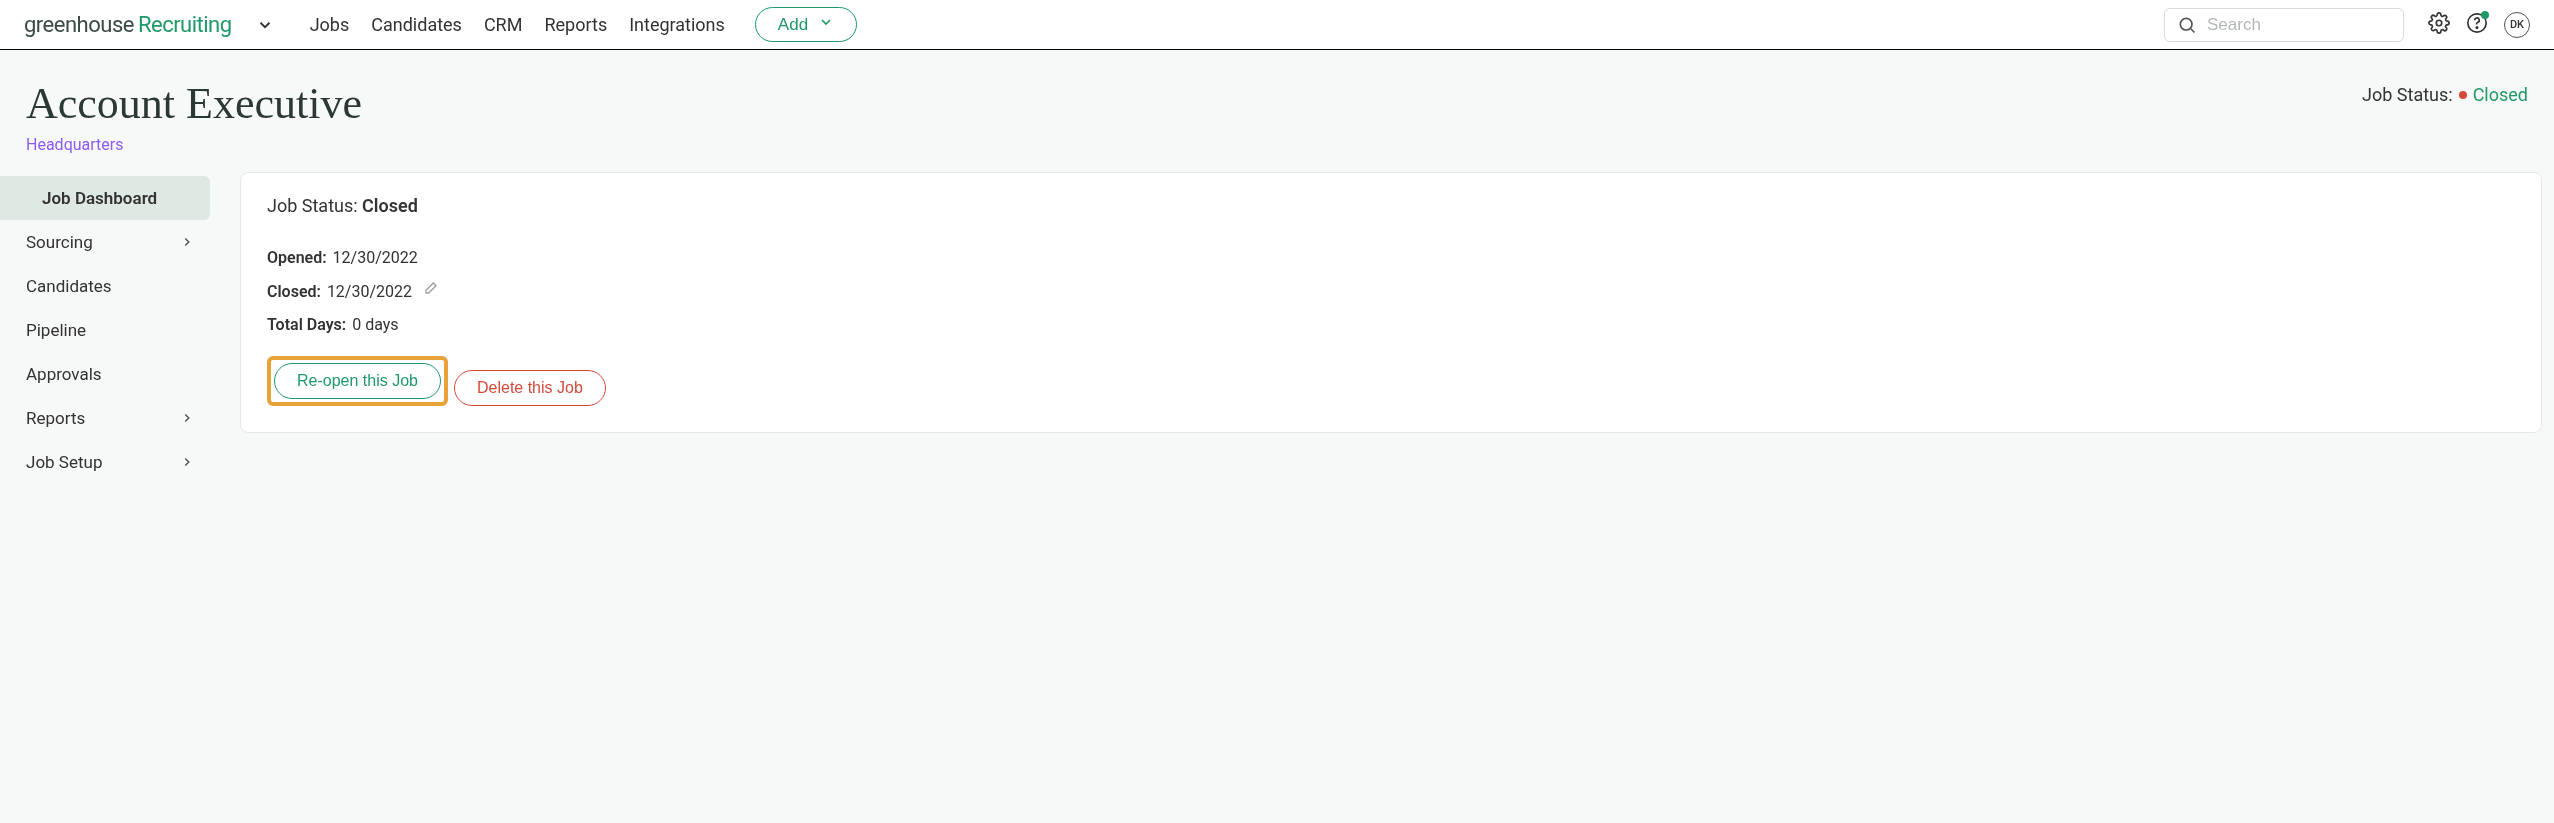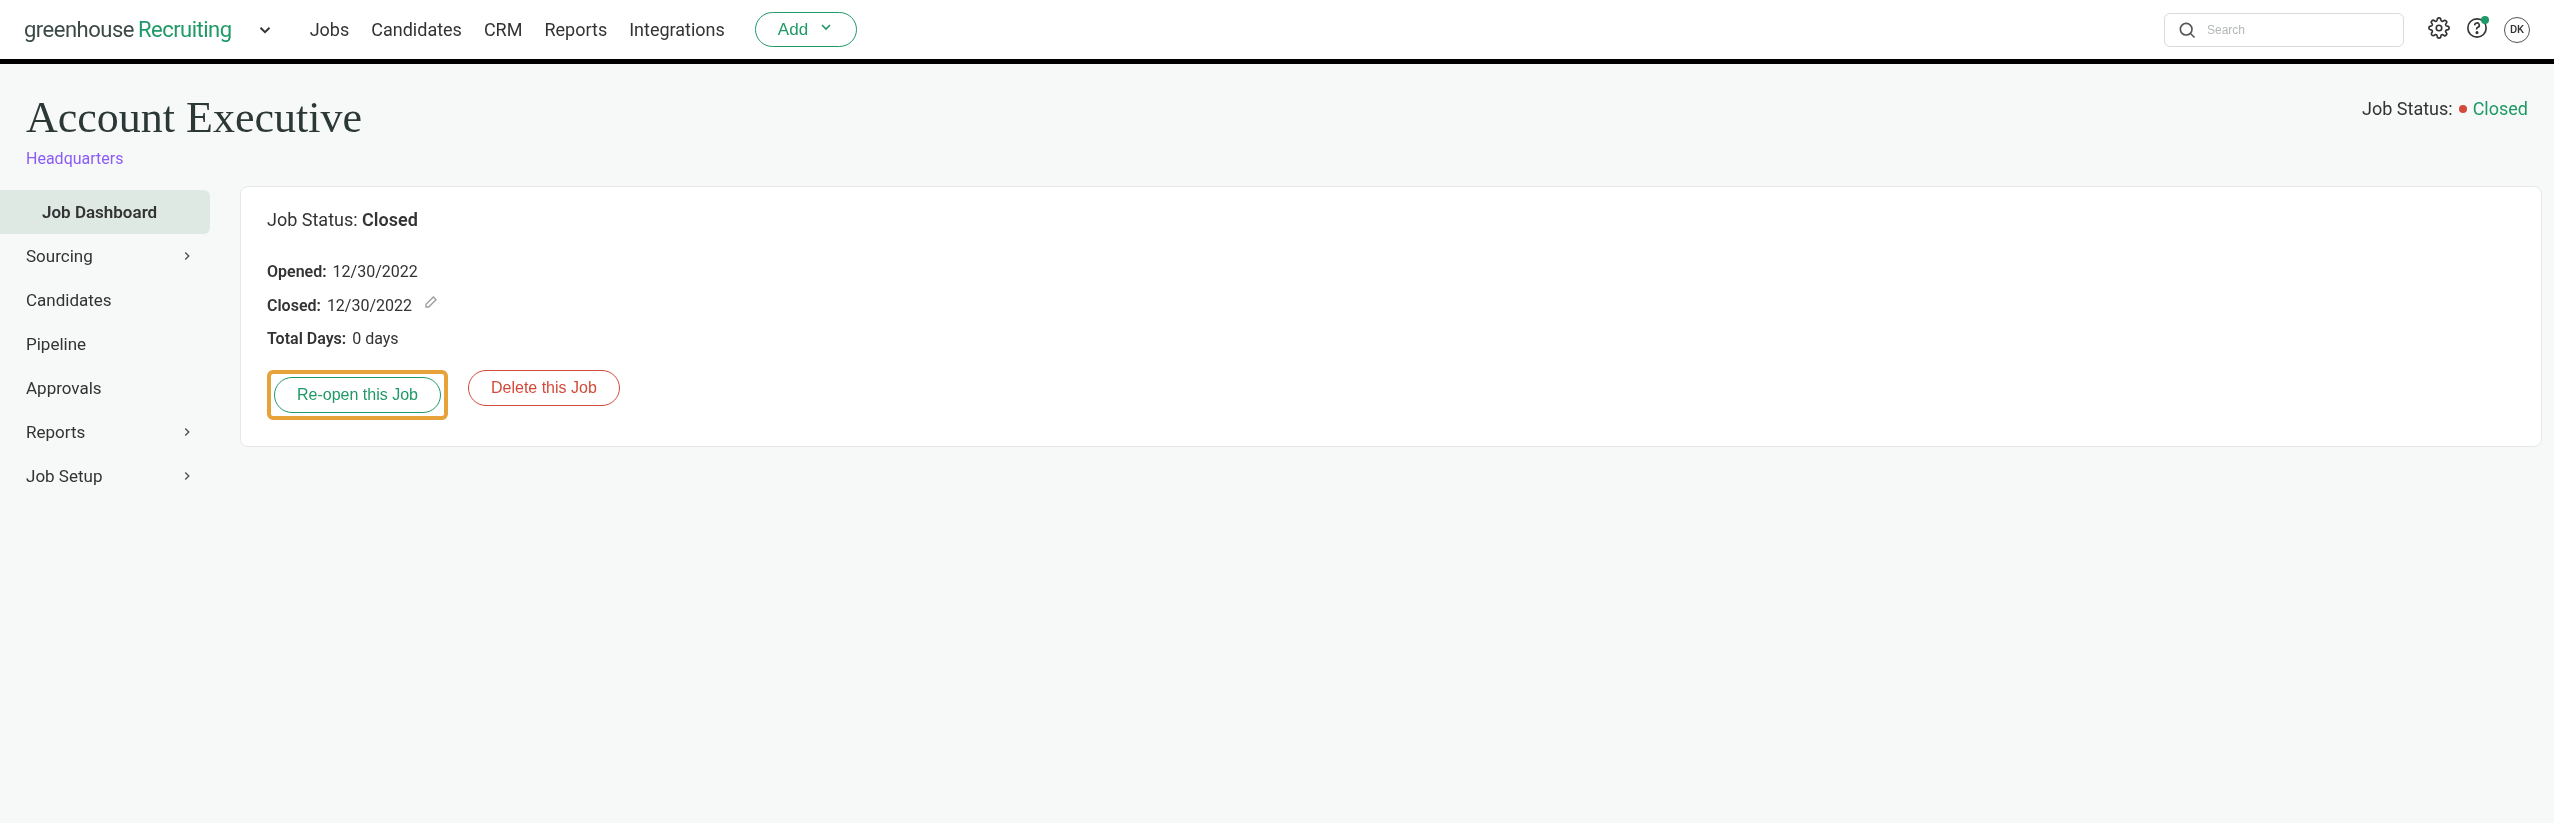--- a/index.html
+++ b/index.html
@@ -5,25 +5,25 @@
   * { box-sizing: border-box; margin: 0; padding: 0; }
   body {
     font-family: -apple-system, BlinkMacSystemFont, "Segoe UI", Roboto, Helvetica, Arial, sans-serif;
     background: #f7f8f8;
     color: #333;
   }
 
   
   .topnav {
     background: #fff;
-    border-bottom: 5px solid #000000;
+    border-bottom: 1px solid #000000;
     display: flex;
     align-items: center;
     padding: 0 24px;
-    height: 64px;
+    height: 50px;
   }
   .logo {
     display: flex;
     align-items: baseline;
     font-size: 22px;
     letter-spacing: -0.5px;
     margin-right: 10px;
   }
   .logo-left { color: #3c4a47; font-weight: 400; }
   .logo-right { color: #1f9967; font-weight: 400; margin-left: 4px; }
@@ -59,21 +59,21 @@
     align-items: center;
     border: 1px solid #d7dbdb;
     border-radius: 6px;
     padding: 6px 12px;
     width: 240px;
     background: #fff;
   }
   .search-wrap input {
     border: none;
     outline: none;
-    font-size: 12px;
+    font-size: 17px;
     width: 100%;
     color: #333;
   }
   .search-wrap input::placeholder { color: #b3b8b8; }
   .search-icon { color: #555; margin-right: 10px; display:inline-flex; }
   .topright {
     display: flex;
     gap: 16px;
     margin-left: 24px;
   }
@@ -153,21 +153,21 @@
     border-radius: 8px;
     margin: 0 12px 0 30px;
     padding: 22px 26px 26px 26px;
   }
   .card-title { font-size: 18px; color:#333; margin-bottom: 32px; }
   .card-title b { font-weight: 600; }
   .info-line { font-size: 16px; color:#333; margin-bottom: 14px; display:flex; align-items:center; gap:6px;}
   .info-line b { font-weight:600; }
   .pencil { color:#9aa09f; display:inline-flex; margin-left:4px; cursor:pointer; }
 
-  .actions { margin-top: 22px; display:flex; gap:20px; align-items:flex-start; }
+  .actions { margin-top: 22px; display:flex; gap:6px; align-items:flex-end; }
   .highlight-box {
     border: 4px solid #e8a23a;
     border-radius: 6px;
     padding: 3px;
     display:inline-flex;
   }
   .btn-outline-green {
     border: 1.5px solid #1f9967;
     color: #1f9967;
     background:#fff;

